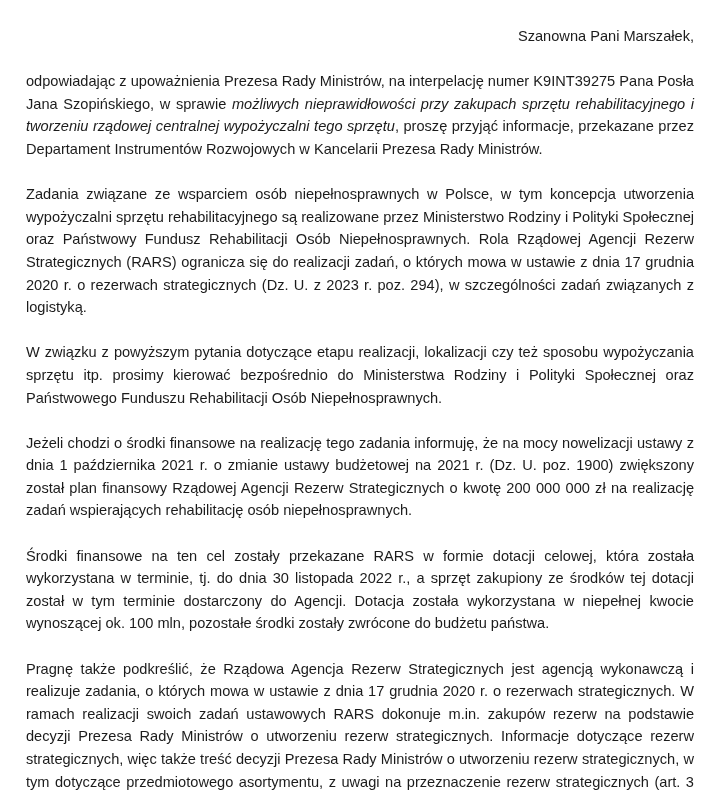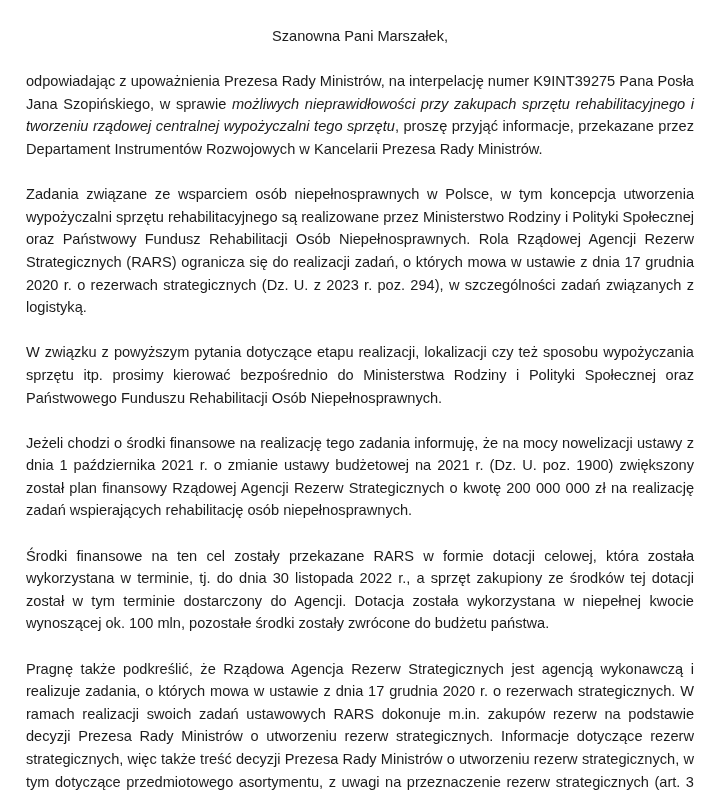--- a/index.html
+++ b/index.html
@@ -20,21 +20,21 @@
     padding: 25px 27px 8px 26px;
     font-size: 14.6px;
     line-height: 22.6px;
   }
   .letter p {
     margin: 0 0 22.6px 0;
     text-align: justify;
     text-justify: inter-word;
   }
   .letter p.salutation {
-    text-align: center;
+    text-align: right;
   }
   .letter p:last-child {
     margin-bottom: 0;
   }
   .letter em {
     font-style: italic;
   }
 </style>
 </head>
 <body>

